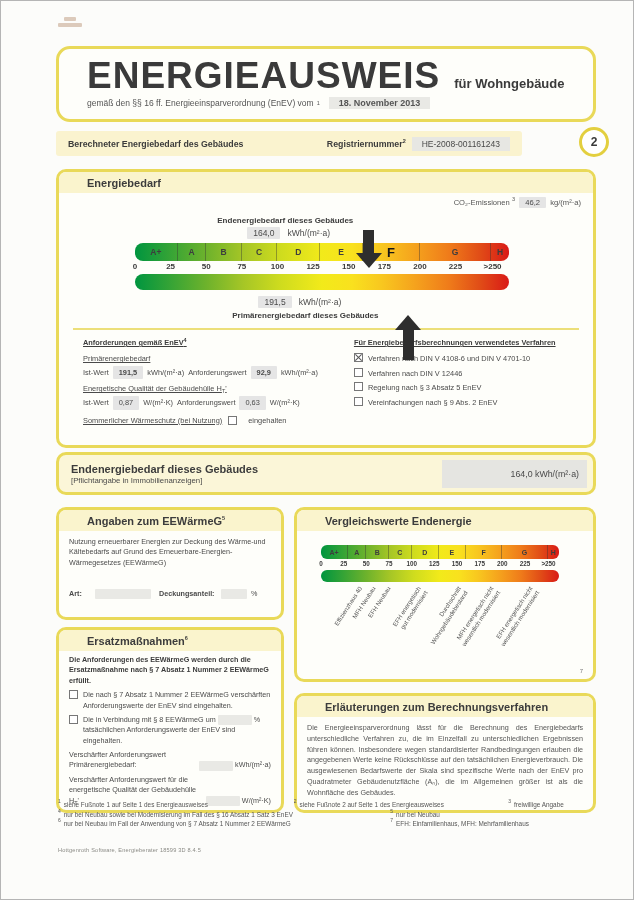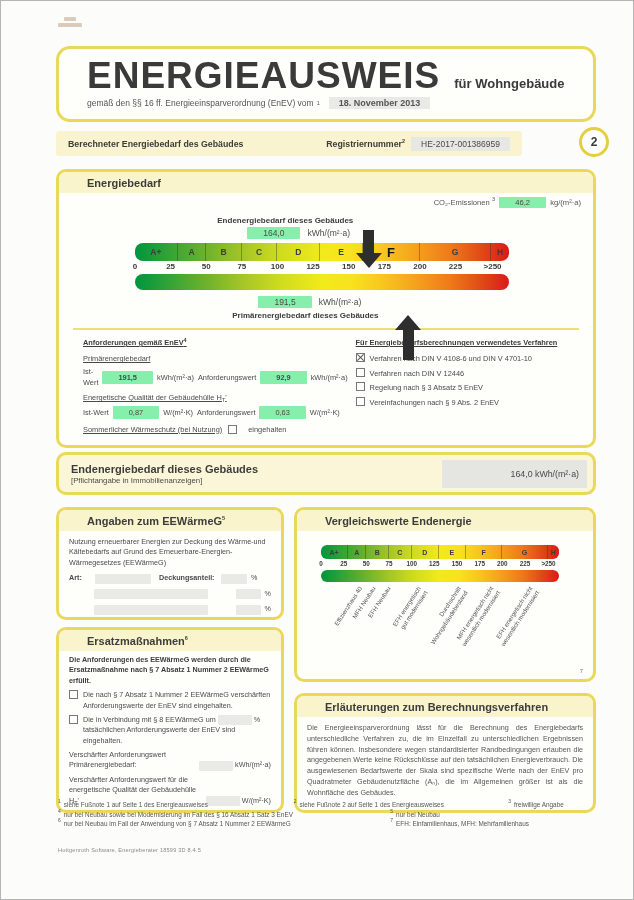--- a/index.html
+++ b/index.html
@@ -11,21 +11,21 @@
   .stamp{position:absolute;left:57px;top:16px;width:24px;height:13px;opacity:.55;}
   .stamp i{display:block;height:4px;margin-bottom:2px;background:#c3a288;border-radius:1px;}
   .stamp i:first-child{width:12px;margin-left:6px;}
 
   
   .ybox{border:3px solid #e9d959;border-radius:10px;background:#fefefa;box-sizing:border-box;overflow:hidden;}
   .ybox .strip{background:#faf4cd;padding:5px 28px 4px;font-weight:bold;color:#3c3c3c;}
 
   sup{font-size:5.5px;vertical-align:super;line-height:0;}
   sub{font-size:5.5px;vertical-align:sub;line-height:0;}
-  .gbox{display:inline-block;background:#86efac;color:#4a4a4a;padding:1px 16px;border-radius:1px;}
+  .gbox{display:inline-block;background:#e5e5e5;color:#4a4a4a;padding:1px 6px;border-radius:1px;}
   .blank{display:inline-block;background:#e9e9e5;height:10px;vertical-align:middle;border-radius:1px;}
   .u{text-decoration:underline;}
   .b{font-weight:bold;}
 
   
   .cb{position:relative;display:inline-block;width:7px;height:7px;border:1px solid #777;
       background:#fff;vertical-align:-1px;margin-right:5px;flex:none;}
   .cb.checked::before,.cb.checked::after{content:"";position:absolute;left:-1px;top:2.6px;width:9px;height:1.2px;background:#555;}
   .cb.checked::before{transform:rotate(45deg);}
   .cb.checked::after{transform:rotate(-45deg);}
@@ -97,21 +97,21 @@
   .banner-val{background:#e5e5e1;font-size:8.8px;width:145px;text-align:right;padding:9px 8px;box-sizing:border-box;}
 
   
   .cols{position:absolute;top:506px;left:55px;width:540px;display:flex;gap:10px;}
   .col-l{width:228px;flex:none;}
   .col-r{flex:1;}
   .small-title{font-size:11px;}
   .box-pad{padding:6px 10px 8px;font-size:7.2px;line-height:1.45;}
 
   .eew-box{height:113px;}
-  .eew-row{display:flex;align-items:flex-end;margin-top:5px;}
+  .eew-row{display:flex;align-items:flex-start;margin-top:21px;}
   .eew-row .lbl1{width:26px;font-weight:bold;}
   .eew-row .lbl2{width:62px;font-weight:bold;}
   .eew-row .pct{margin-left:4px;}
 
   .ersatz-box{margin-top:7px;height:186px;}
   .ersatz-intro{font-weight:bold;color:#3c3c3c;margin-bottom:4px;}
   .req-row{display:flex;align-items:flex-end;margin-top:4px;}
   .req-row .rlbl{flex:1;}
   .req-row .rval{white-space:nowrap;padding-left:4px;}
 
@@ -162,21 +162,21 @@
         <span class="date-box">18. November 2013</span>
       </div>
     </div>
   </div>
 
   <div class="meta-strip">
     <span class="meta-left">Berechneter Energiebedarf des Gebäudes</span>
     <span class="reg-label">
       <span>Registriernummer</span><sup>2</sup>
     </span>
-    <span class="reg-value">HE-2017-001386959</span>
+    <span class="reg-value">HE-2008-001161243</span>
   </div>
   <div class="page-circle">2</div>
 
   <div class="ybox eb-box">
     <div class="strip small-title">Energiebedarf</div>
     <div class="eb-body">
       <div class="co2-row">
         <span>CO₂-Emissionen</span>
         <sup>3</sup>&nbsp;
         <span class="gbox">46,2</span>&nbsp;

